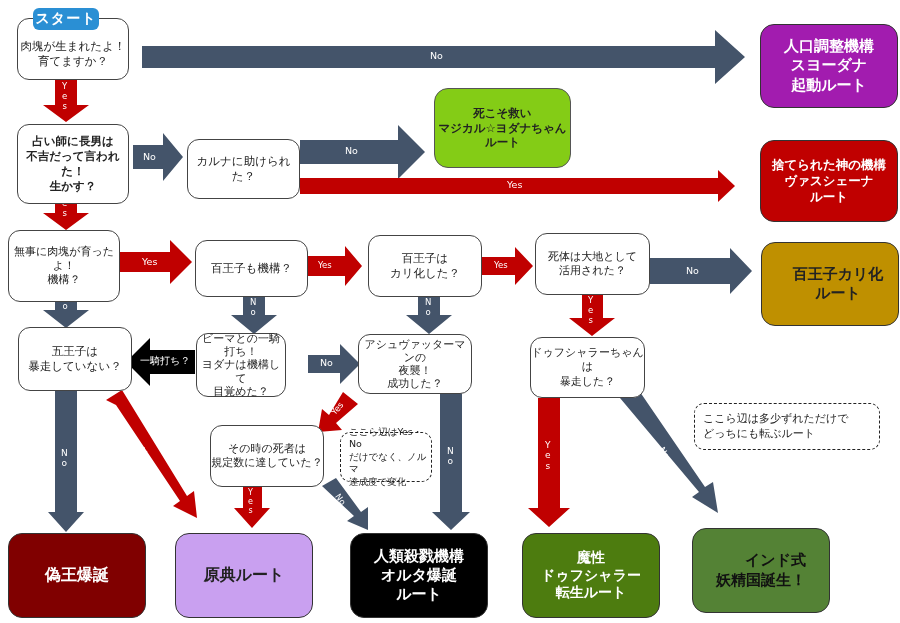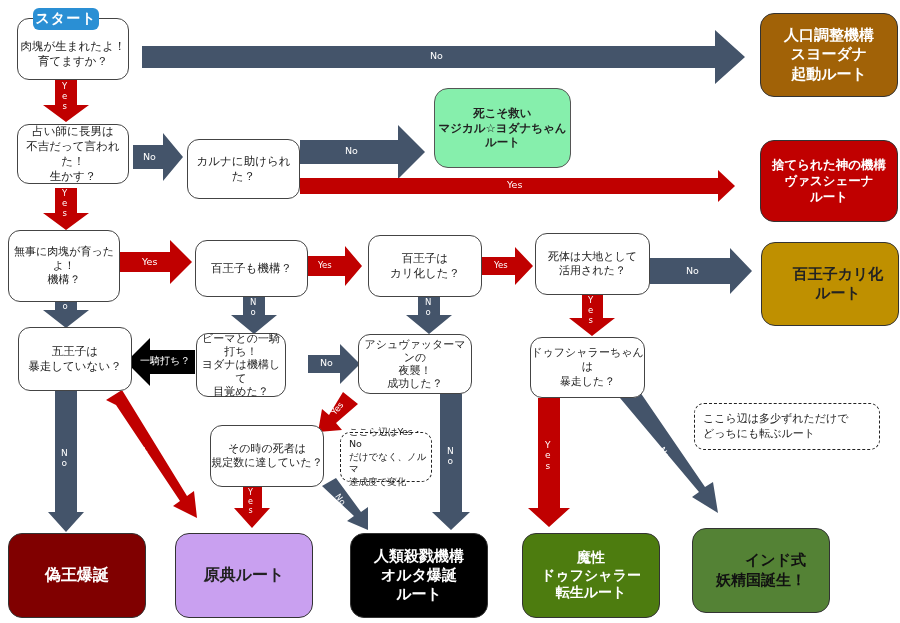--- a/index.html
+++ b/index.html
@@ -110,21 +110,21 @@
 <div class="lbl" style="left:334px;top:495px;transform:rotate(55deg);font-size:8.5px;">No</div>
 <div class="lbl" style="left:545px;top:440px;font-size:9px;">Y
 e
 s</div>
 <div class="lbl" style="left:658px;top:448px;transform:rotate(58deg);font-size:9px;">No</div>
 
 <div class="start-badge">スタート</div>
 
 <div class="node q" style="left:17px;top:18px;width:112px;height:62px;padding-top:10px;">肉塊が生まれたよ！
 育てますか？</div>
-<div class="node q" style="left:17px;top:124px;width:112px;height:60px;">占い師に長男は
+<div class="node q" style="left:17px;top:124px;width:112px;height:80px;font-weight:bold;">占い師に長男は
 不吉だって言われた！
 生かす？</div>
 <div class="node q" style="left:187px;top:139px;width:113px;height:60px;">カルナに助けられた？</div>
 <div class="node q" style="left:8px;top:230px;width:112px;height:72px;font-size:11px;">無事に肉塊が育ったよ！
 機構？</div>
 <div class="node q" style="left:195px;top:240px;width:113px;height:57px;">百王子も機構？</div>
 <div class="node q" style="left:368px;top:235px;width:114px;height:62px;">百王子は
 カリ化した？</div>
 <div class="node q" style="left:535px;top:233px;width:115px;height:62px;font-size:11px;">死体は大地として
 活用された？</div>
@@ -140,24 +140,24 @@
 暴走した？</div>
 <div class="node q" style="left:210px;top:425px;width:114px;height:62px;font-size:11px;">その時の死者は
 規定数に達していた？</div>
 
 <div class="node note" style="left:340px;top:432px;width:92px;height:50px;font-size:9.5px;padding-left:8px;">ここら辺はYes・No
 だけでなく、ノルマ
 達成度で変化</div>
 <div class="node note" style="left:694px;top:403px;width:186px;height:47px;font-size:11px;">ここら辺は多少ずれただけで
 どっちにも転ぶルート</div>
 
-<div class="node end" style="left:760px;top:13px;width:138px;height:84px;background:#a16207;color:#fff;font-size:15px;">人口調整機構
+<div class="node end" style="left:760px;top:24px;width:138px;height:84px;background:#a21caf;color:#fff;font-size:15px;">人口調整機構
 スヨーダナ
 起動ルート</div>
-<div class="node end" style="left:434px;top:88px;width:137px;height:80px;background:#86efac;color:#222;font-size:11.5px;border-color:#555;">死こそ救い
+<div class="node end" style="left:434px;top:88px;width:137px;height:80px;background:#84cc16;color:#222;font-size:11.5px;border-color:#555;">死こそ救い
 マジカル☆ヨダナちゃん
 ルート</div>
 <div class="node end" style="left:760px;top:140px;width:138px;height:82px;background:#c00000;color:#fff;font-size:12.5px;">捨てられた神の機構
 ヴァスシェーナ
 ルート</div>
 <div class="node end" style="left:761px;top:242px;width:138px;height:84px;background:#bf9000;color:#222;font-size:15px;padding-left:16px;">百王子カリ化
 ルート</div>
 <div class="node end" style="left:8px;top:533px;width:138px;height:85px;background:#800000;color:#fff;font-size:16px;">偽王爆誕</div>
 <div class="node end" style="left:175px;top:533px;width:138px;height:85px;background:#c9a0f0;color:#222;font-size:16px;">原典ルート</div>
 <div class="node end" style="left:350px;top:533px;width:138px;height:85px;background:#000;color:#fff;font-size:15px;line-height:1.25;">人類殺戮機構

